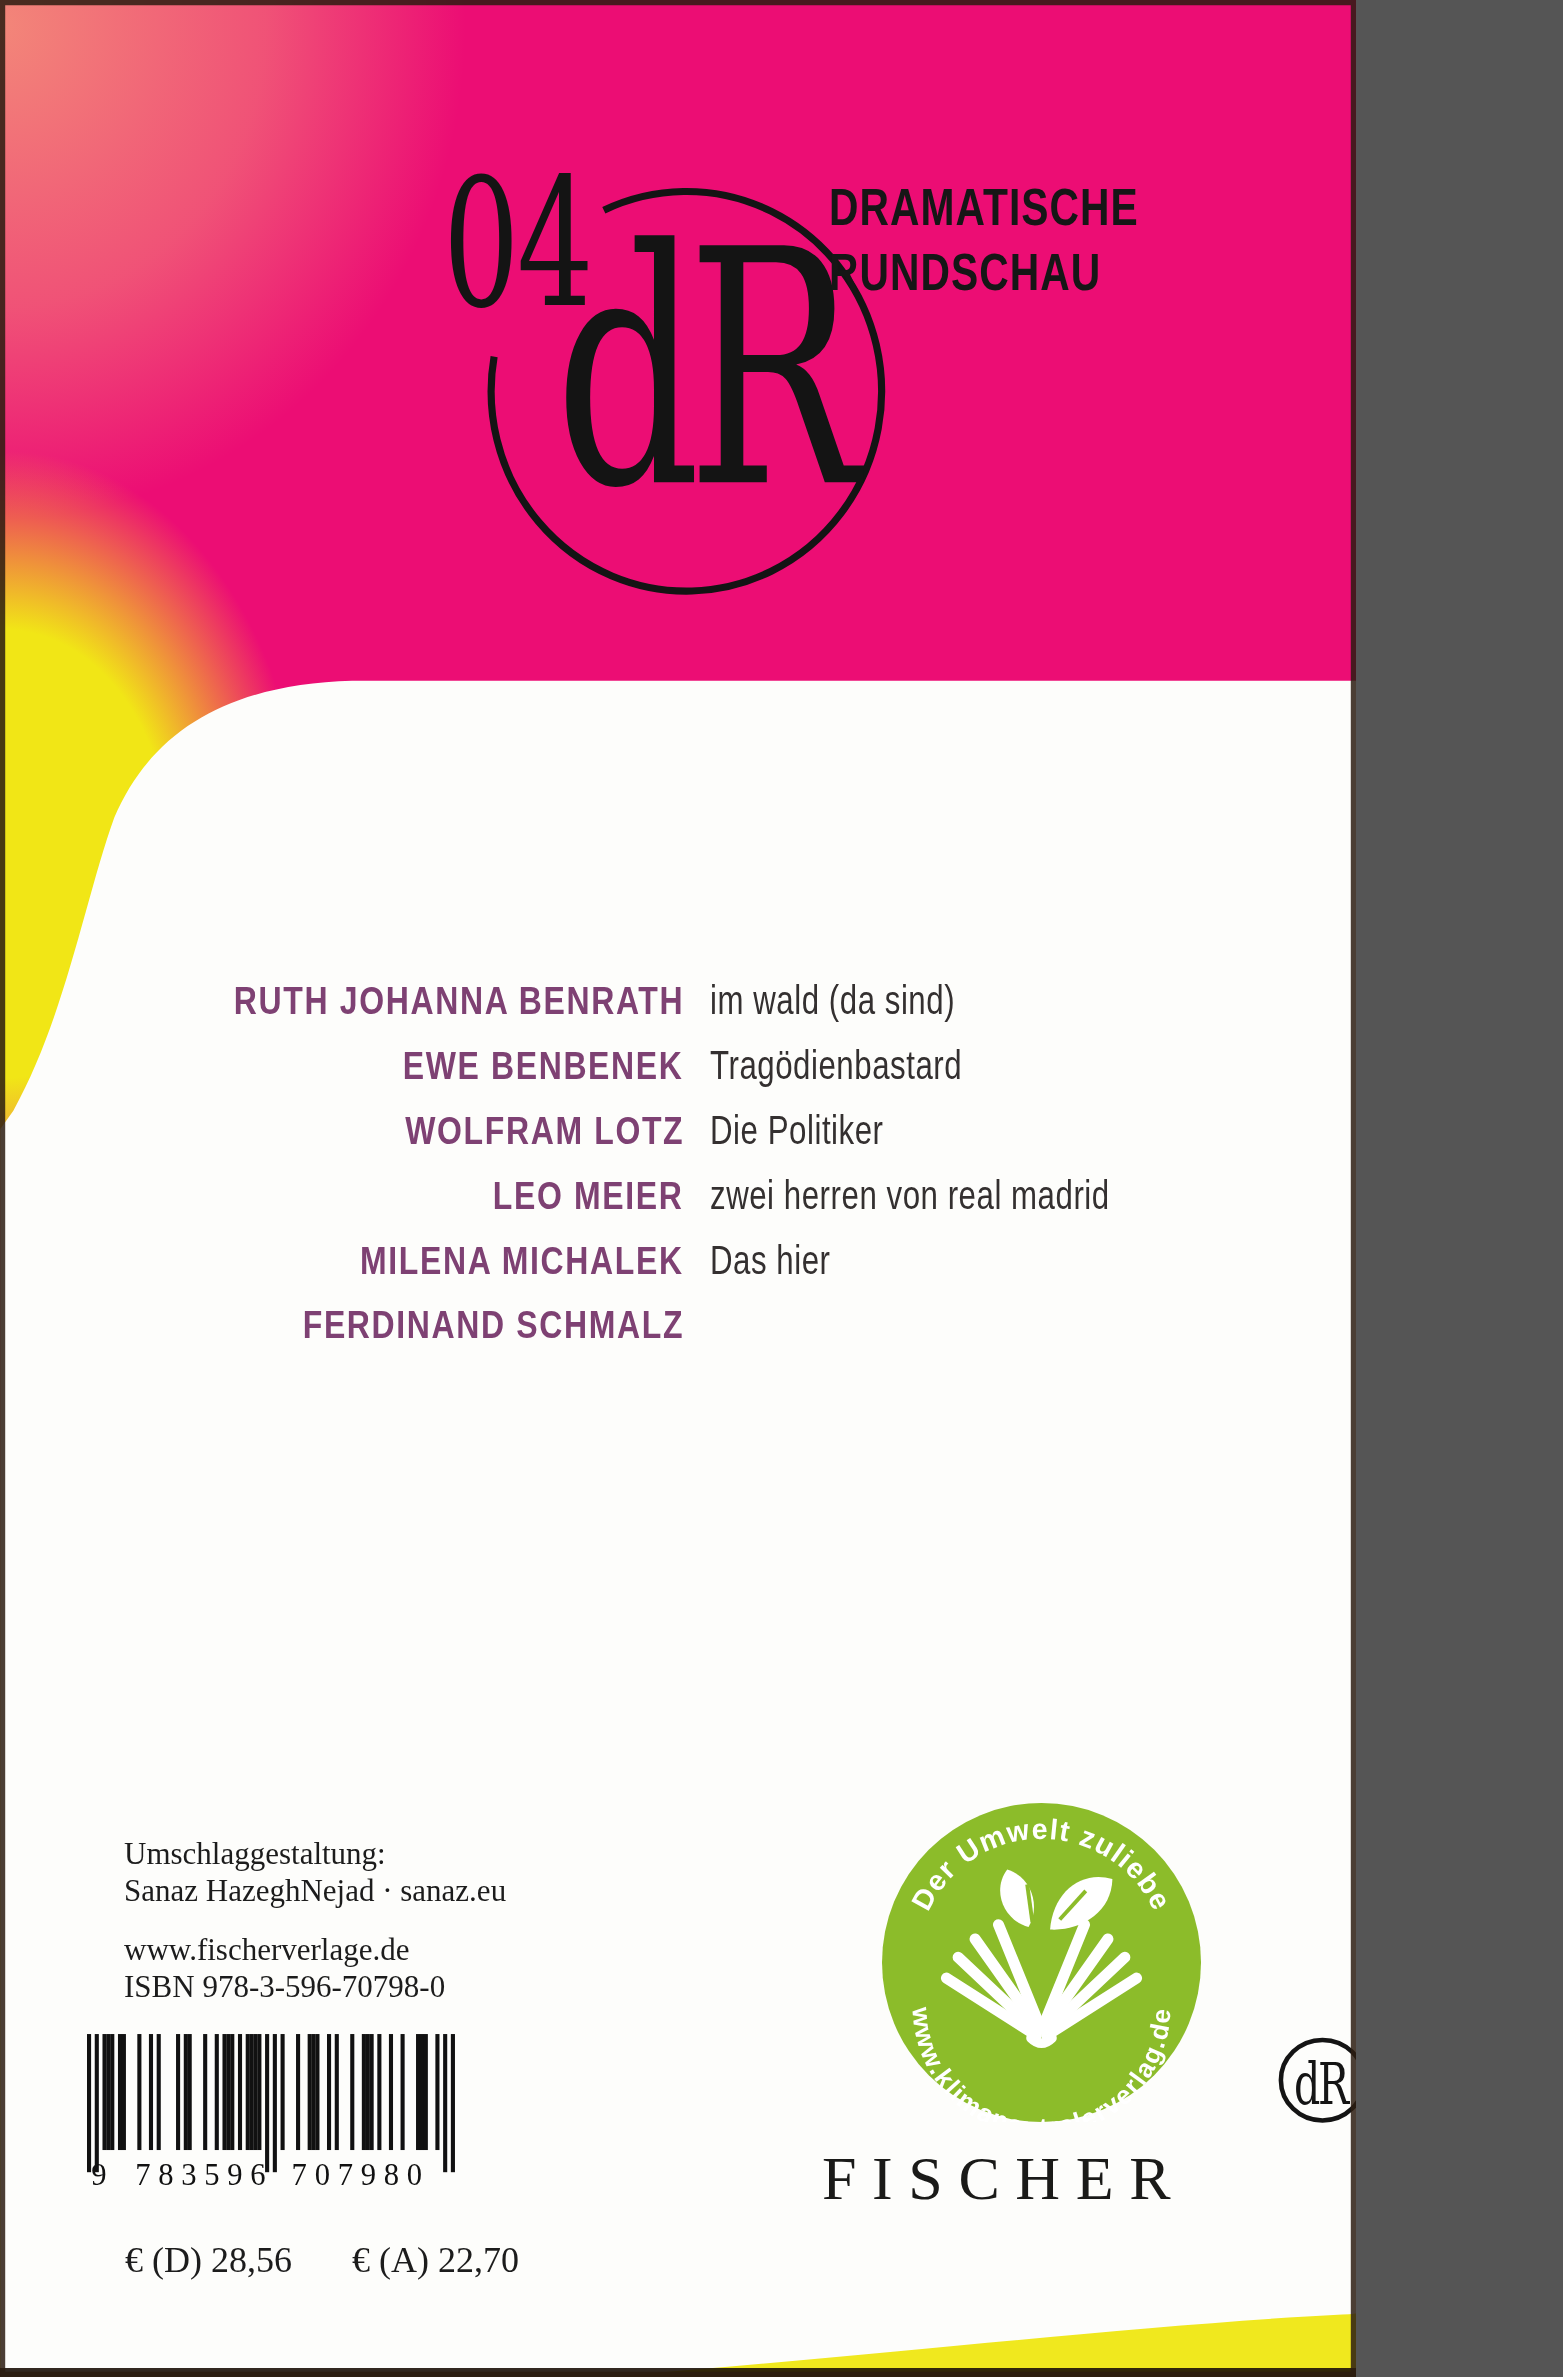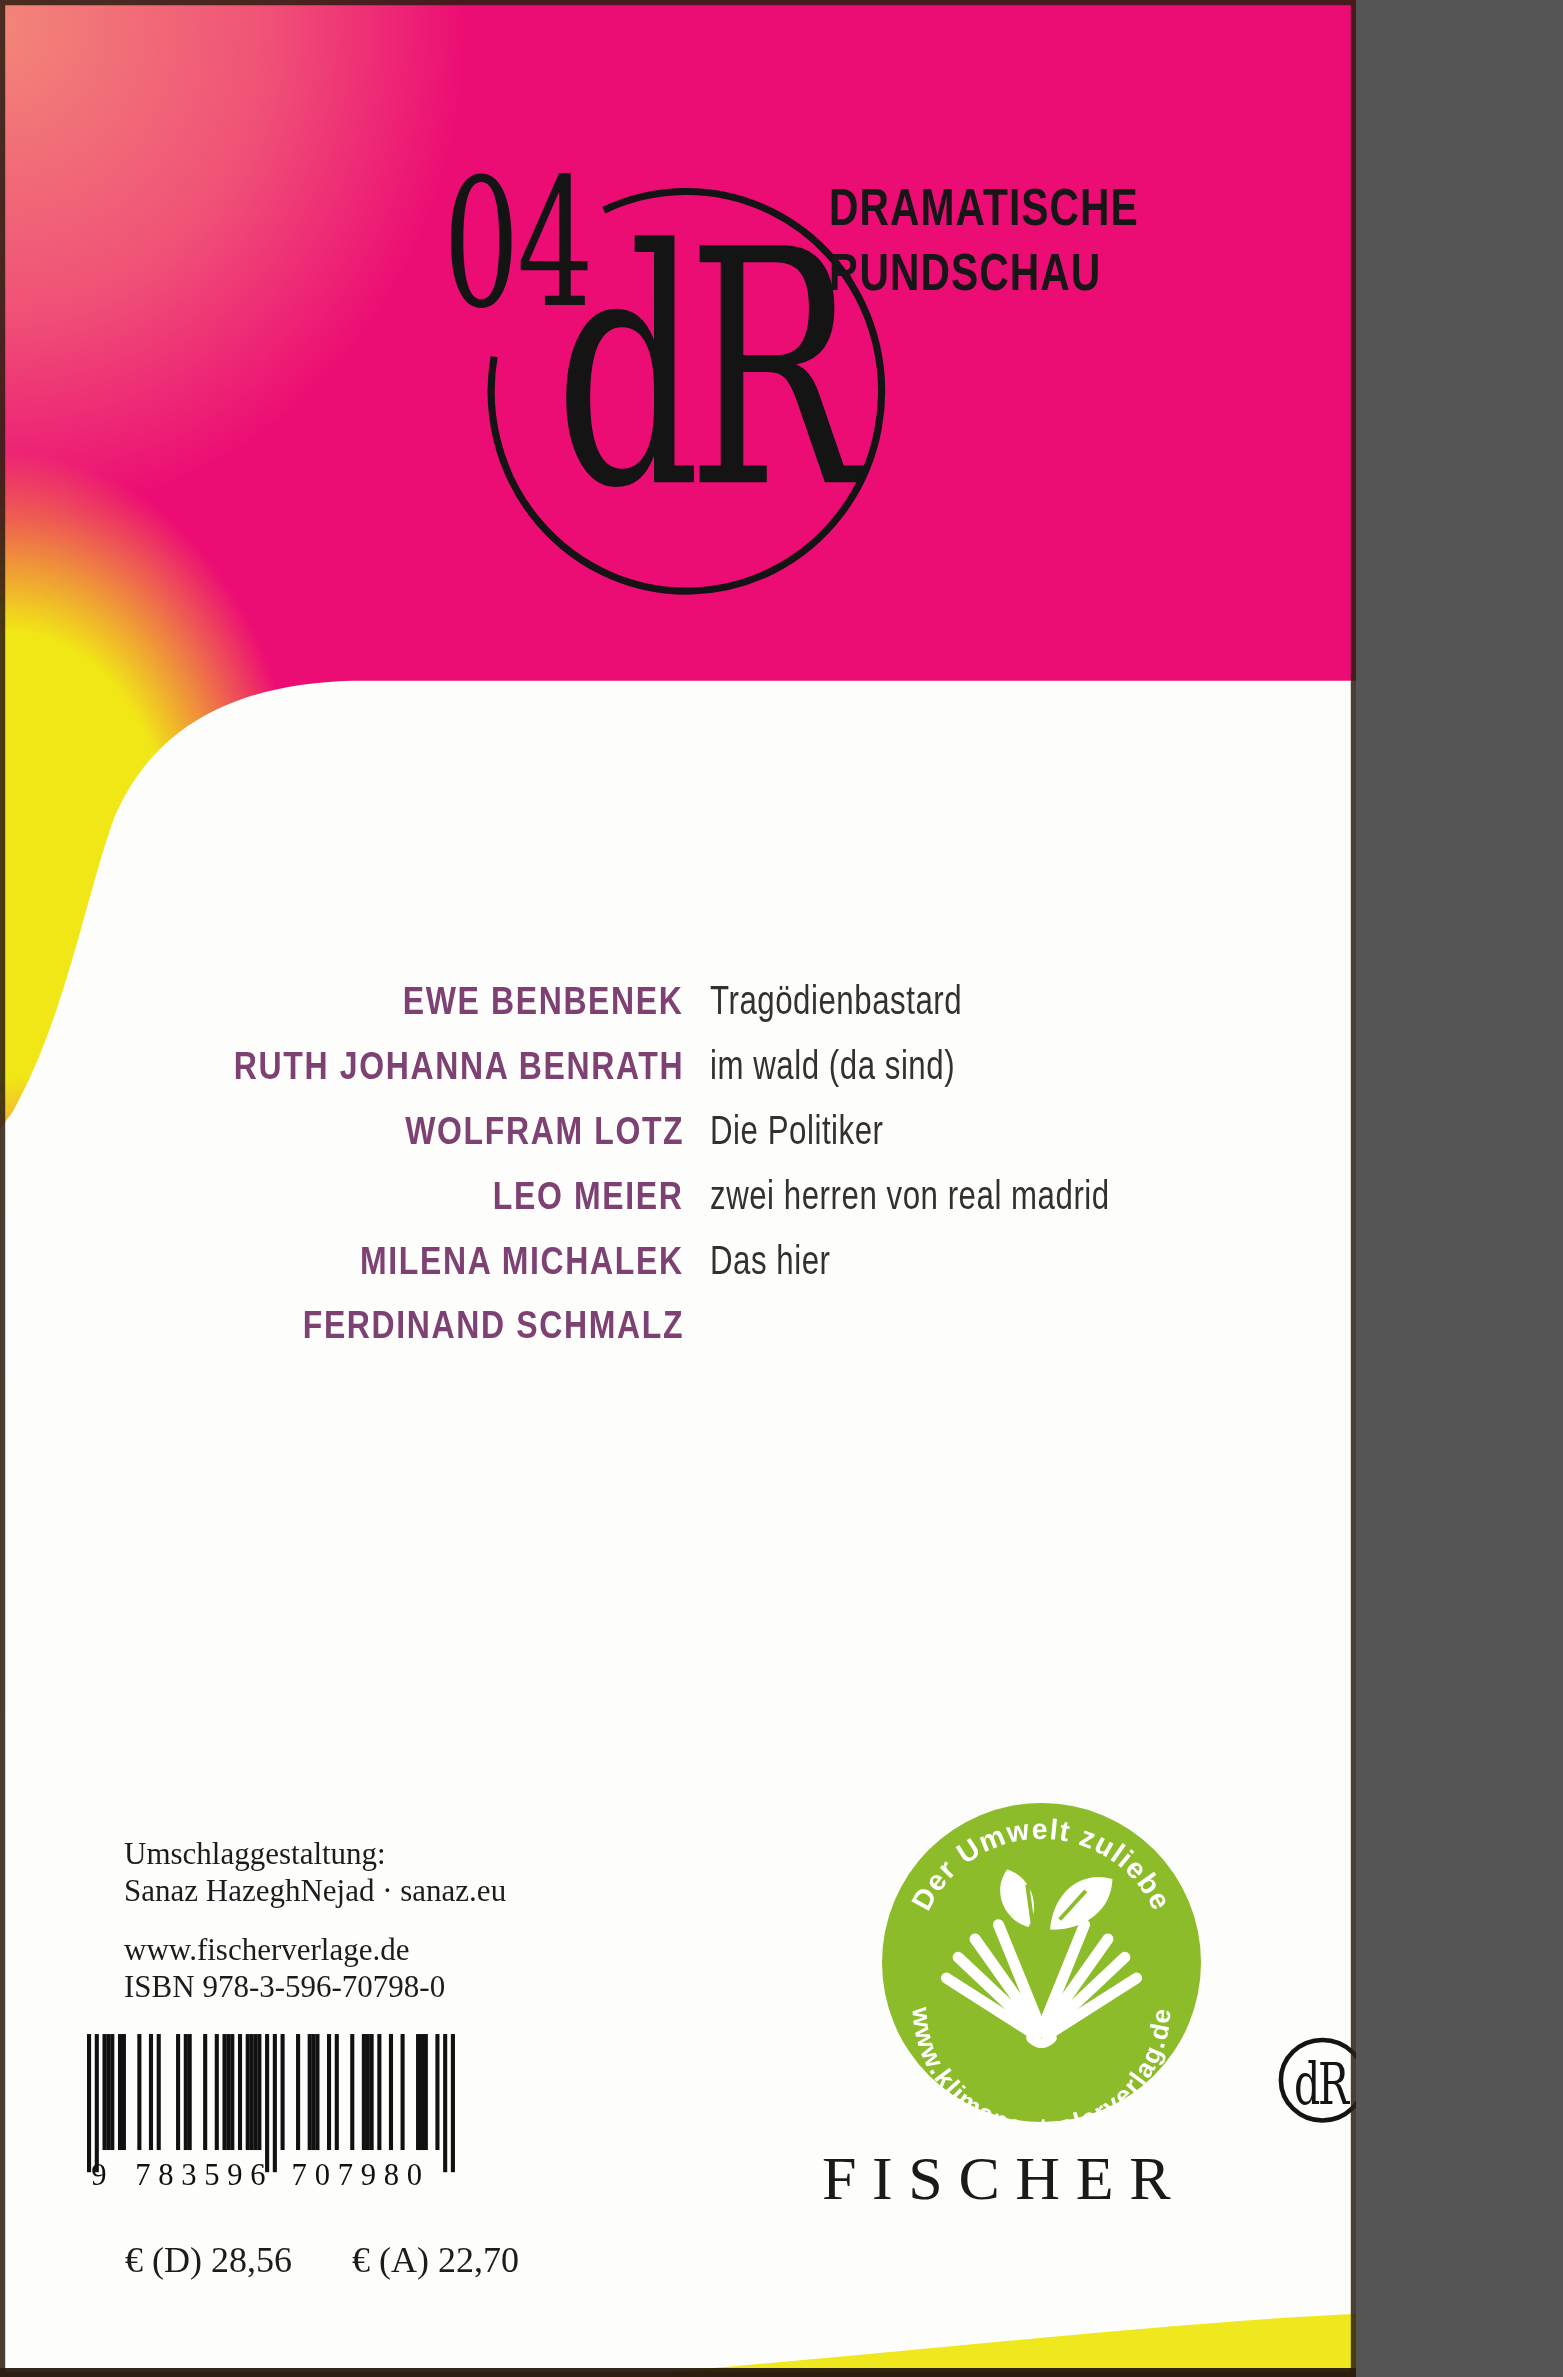--- a/index.html
+++ b/index.html
@@ -75,26 +75,26 @@
     <text transform="translate(112,455) scale(0.70 1)" font-family="DejaVu Serif, serif" font-size="500" letter-spacing="-30" fill="#141414">dR</text>
   </svg>
 
   <div class="mag-title">
     <div>DRAMATISCHE</div>
     <div>RUNDSCHAU</div>
   </div>
 
   <div class="contents" id="contents-rows">
       <div class="row">
+        <div class="author-cell"><span class="author">RUTH JOHANNA BENRATH</span></div>
+        <div class="title-cell"><span class="work">im wald (da sind)</span></div>
+      </div>
+      <div class="row">
         <div class="author-cell"><span class="author">EWE BENBENEK</span></div>
         <div class="title-cell"><span class="work">Tragödienbastard</span></div>
-      </div>
-      <div class="row">
-        <div class="author-cell"><span class="author">RUTH JOHANNA BENRATH</span></div>
-        <div class="title-cell"><span class="work">im wald (da sind)</span></div>
       </div>
       <div class="row">
         <div class="author-cell"><span class="author">WOLFRAM LOTZ</span></div>
         <div class="title-cell"><span class="work">Die Politiker</span></div>
       </div>
       <div class="row">
         <div class="author-cell"><span class="author">LEO MEIER</span></div>
         <div class="title-cell"><span class="work">zwei herren von real madrid</span></div>
       </div>
       <div class="row">

